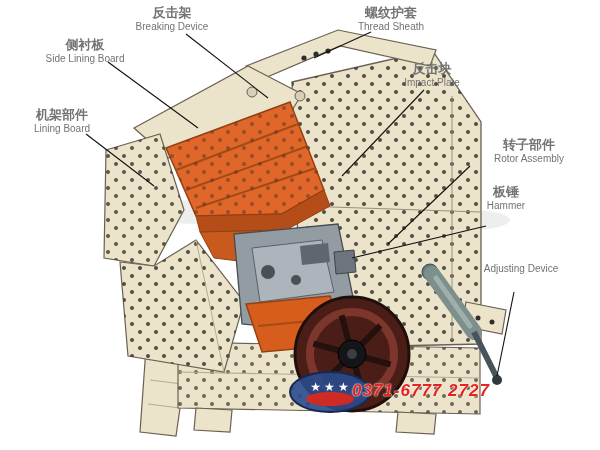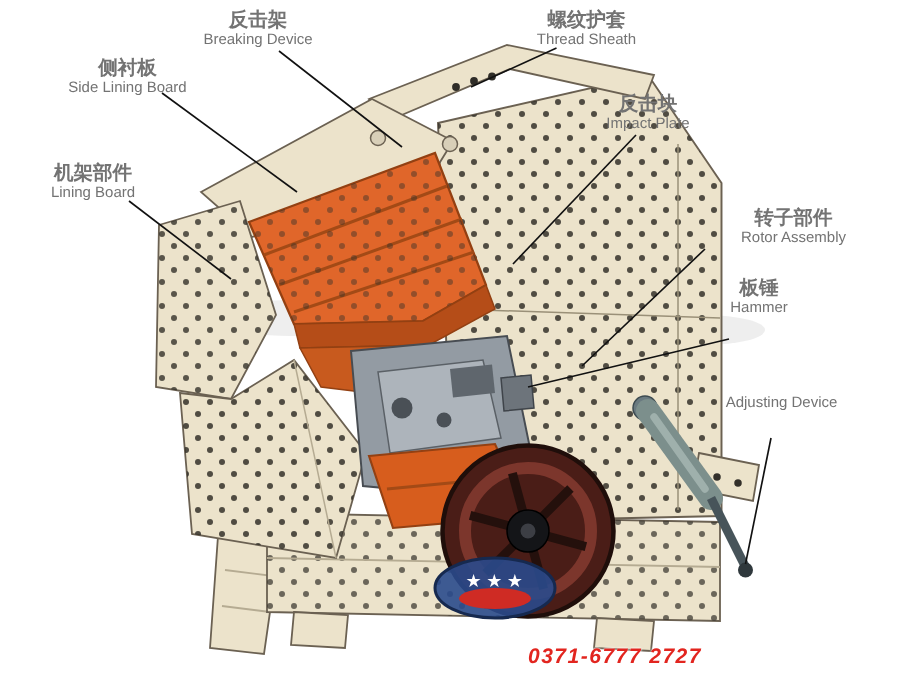--- a/index.html
+++ b/index.html
@@ -10,22 +10,22 @@
   #stage{position:absolute;inset:0;width:600px;height:450px;}
   svg.machine{position:absolute;left:0;top:0;}
   .label{
     position:absolute;transform:translateX(-50%);text-align:center;
     color:#737373;line-height:1.15;white-space:nowrap;z-index:5;
   }
   .label .zh{font-size:13px;font-weight:bold;}
   .label .en{font-size:10px;}
   .phone{
     position:absolute;left:352px;top:381px;z-index:6;
-    color:#e2251f;font-weight:bold;font-style:italic;font-size:14px;
-    letter-spacing:1px;text-shadow:0 0 2px #ffffff,0 0 1px #ffffff;margin-top:48px;
+    color:#e2251f;font-weight:bold;font-style:italic;font-size:17px;
+    letter-spacing:1px;text-shadow:0 0 2px #ffffff,0 0 1px #ffffff;
   }
   .logo-stars{
     position:absolute;left:296px;top:380px;width:70px;text-align:center;
     color:#ffffff;font-size:12px;letter-spacing:3px;z-index:6;
   }
 </style>
 </head>
 <body>
 
 <div id="stage">

